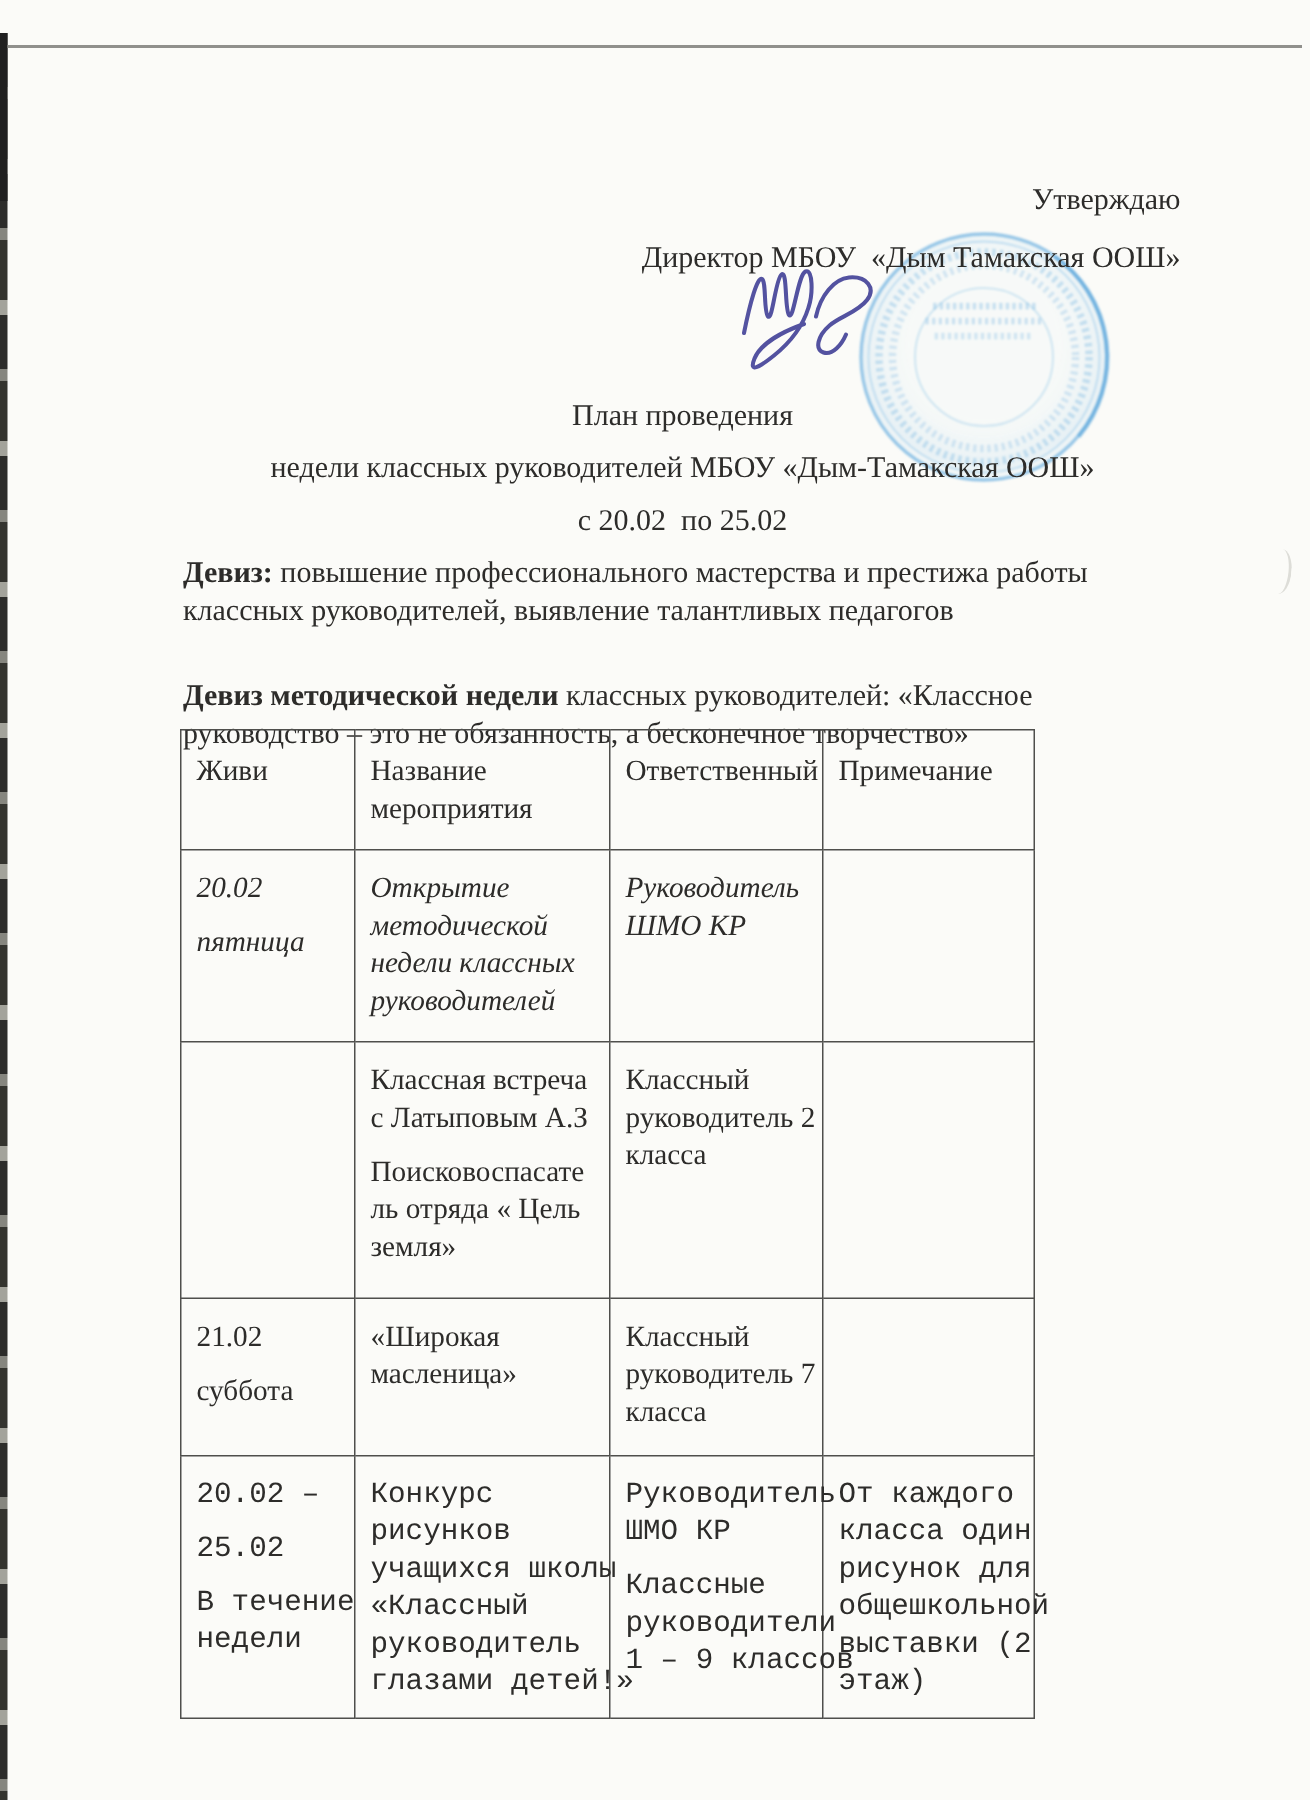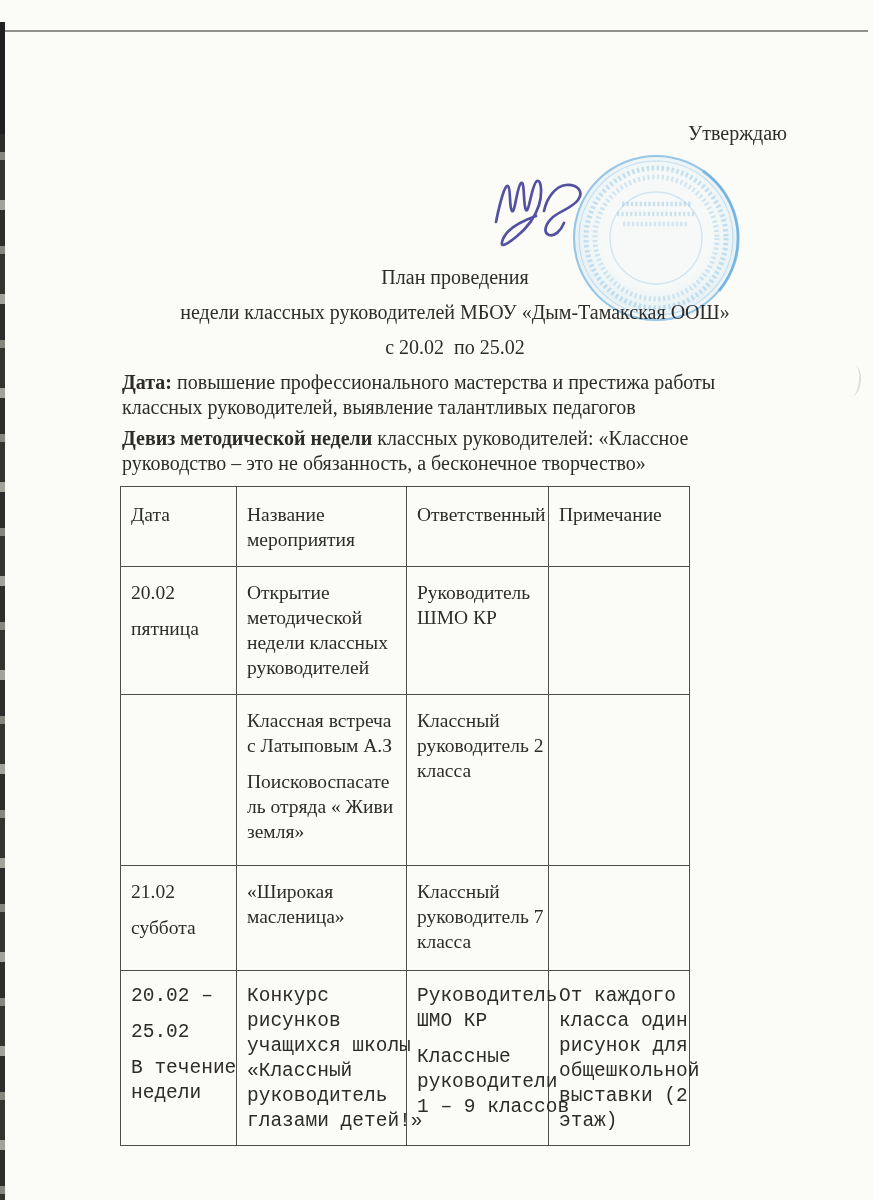--- a/index.html
+++ b/index.html
@@ -37,21 +37,21 @@
   
   .title{position:absolute;left:55px;width:800px;text-align:center;font-size:20px;line-height:24px;white-space:pre-wrap}
   .title-1{top:265px}
   .title-2{top:300px}
   .title-3{top:335px}
 
   
   .para{position:absolute;left:122px;width:655px;margin:0;font-size:20px;line-height:25px;white-space:pre-line}
   .para b{font-weight:bold}
   .para-goal{top:370px}
-  .para-motto{top:426px}
+  .para-motto{top:452px}
 
   
   table.plan{
     position:absolute;left:120px;top:486px;width:569px;
     border-collapse:collapse;table-layout:fixed;font-size:19.5px;
   }
   .plan col.c0{width:116px}.plan col.c1{width:170px}.plan col.c2{width:142px}.plan col.c3{width:141px}
   .plan td{
     border:1.7px solid #4f4f4c;vertical-align:top;
     padding:13px 4px 11px 10px;
@@ -98,54 +98,55 @@
   </svg>
 
   <svg class="signature" width="130" height="90" viewBox="0 0 130 90">
     <g fill="none" stroke="#3c3b94" stroke-width="2.7" stroke-linecap="round" stroke-linejoin="round" opacity="0.88">
       <path d="M 8 52 C 12 32 17 14 20 16 C 23 18 21 38 24 41 C 27 44 29 16 33 13 C 37 10 35 36 38 40 C 41 44 44 13 49 11 C 54 9 54 26 51 35 C 47 48 38 59 28 67 C 18 75 11 79 15 69 C 19 59 34 51 48 46"></path>
       <path d="M 56 41 C 59 27 68 16 78 15 C 90 14 96 22 90 30 C 84 38 72 41 65 47 C 57 54 55 63 61 65 C 67 67 73 60 76 53"></path>
     </g>
   </svg>
 
   <div class="hdr hdr-approve">Утверждаю</div>
+  <div class="hdr hdr-director">Директор МБОУ  «Дым Тамакская ООШ»</div>
 
   <div class="title title-1">План проведения</div>
   <div class="title title-2">недели классных руководителей МБОУ «Дым-Тамакская ООШ»</div>
   <div class="title title-3">с 20.02  по 25.02</div>
 
-  <p class="para para-goal"><b>Дата:</b><span> повышение профессионального мастерства и престижа работы
+  <p class="para para-goal"><b>Девиз:</b><span> повышение профессионального мастерства и престижа работы
 классных руководителей, выявление талантливых педагогов</span></p>
   <p class="para para-motto"><b>Девиз методической недели</b><span> классных руководителей: «Классное
 руководство – это не обязанность, а бесконечное творчество»</span></p>
 
   <table class="plan">
     <colgroup>
         <col class="c0">
         <col class="c1">
         <col class="c2">
         <col class="c3">
       </colgroup>
     <tbody id="plan-body">
         <tr class="header-row" style="height: 80px;">
           <td>
-            <p>Дата</p>
+            <p>Живи</p>
           </td>
           <td>
             <p>Название
 мероприятия</p>
           </td>
           <td>
             <p>Ответственный</p>
           </td>
           <td>
             <p>Примечание</p>
           </td>
         </tr>
-        <tr class="body-row" style="height: 128px;">
+        <tr class="body-row" style="height: 128px; font-style: italic;">
           <td>
             <p>20.02</p>
             <p>пятница</p>
           </td>
           <td>
             <p>Открытие
 методической
 недели классных
 руководителей</p>
           </td>
@@ -154,21 +155,21 @@
 ШМО КР</p>
           </td>
           <td></td>
         </tr>
         <tr class="body-row" style="height: 171px;">
           <td></td>
           <td>
             <p>Классная встреча
 с Латыповым А.З</p>
             <p>Поисковоспасате
-ль отряда « Живи
+ль отряда « Цель
 земля»</p>
           </td>
           <td>
             <p>Классный
 руководитель 2
 класса</p>
           </td>
           <td></td>
         </tr>
         <tr class="body-row" style="height: 105px;">

